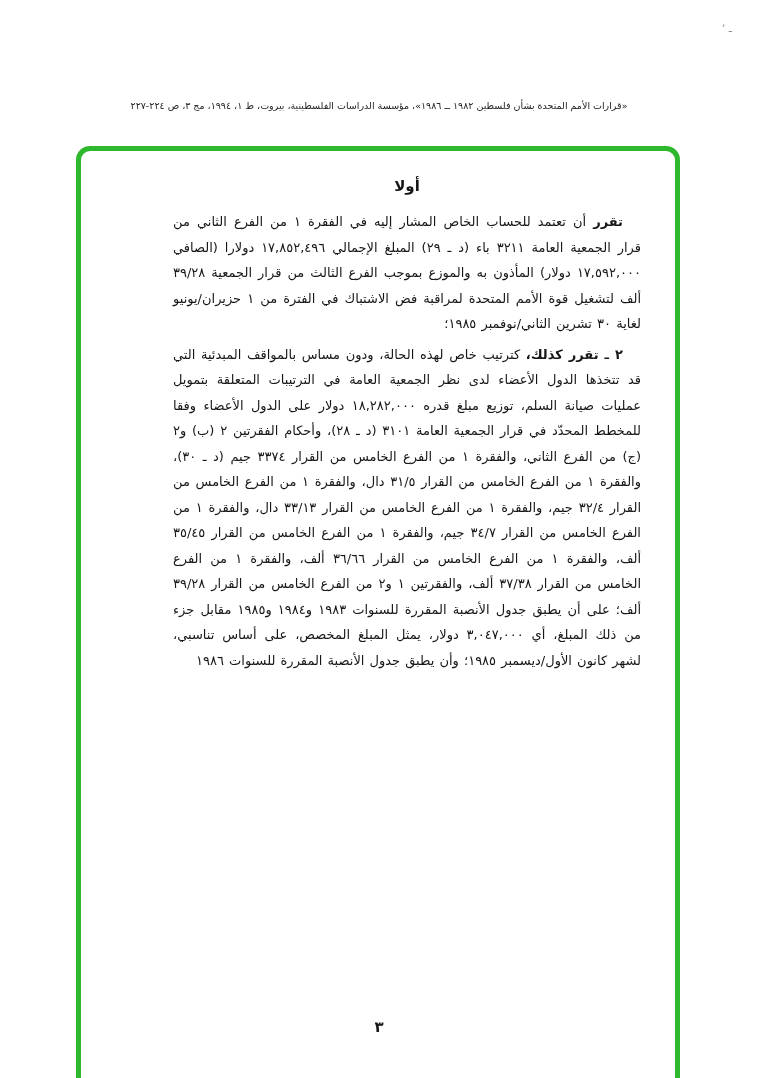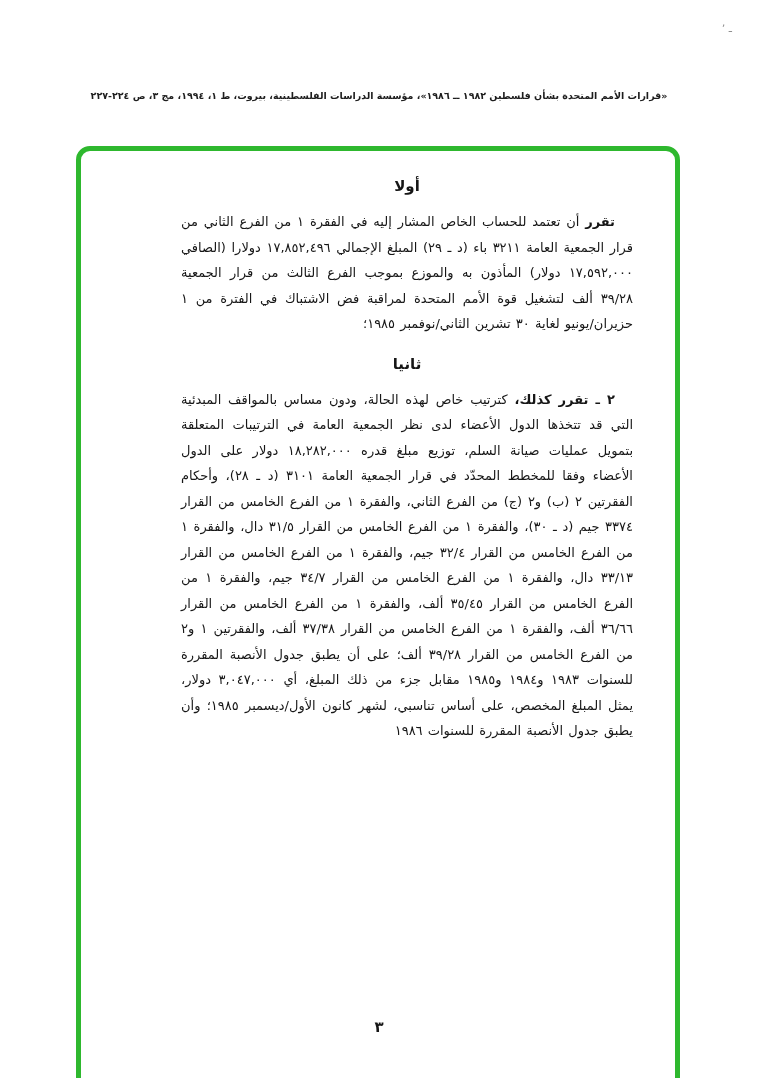--- a/index.html
+++ b/index.html
@@ -18,22 +18,22 @@
   }
   .doc-header{
     position:absolute;top:76px;left:0;width:100%;
     text-align:center;direction:rtl;
   }
   .doc-title{
     margin:0;
     font-size:16px;font-weight:bold;line-height:20px;
   }
   .doc-source{
-    margin-top:14px;
-    font-size:9.5px;font-weight:bold;color:#1d1d1d;
+    margin-top:24px;
+    font-size:9.5px;font-weight:normal;color:#1d1d1d;
     letter-spacing:0;
   }
   .green-frame{
     position:absolute;top:146px;left:76px;
     width:604px;height:1003px;
     box-sizing:border-box;
     border:5px solid #2eb82e;
     border-radius:14px;
     padding:18px 30px 10px 88px;
     direction:rtl;
@@ -46,21 +46,21 @@
     margin:8px 0 14px;
   }
   .doc-section + .doc-section .sec-heading{
     margin-top:18px;
   }
   .para{
     font-size:13px;
     line-height:25.5px;
     text-align:justify;
     text-indent:18px;
-    margin:0 12px 5px;
+    margin:0 4px 5px;
     word-spacing:1px;
   }
   .lead{font-weight:bold;}
   .page-number{
     position:absolute;bottom:42px;left:0;width:100%;
     text-align:center;
     font-size:15px;font-weight:bold;
   }
 </style>
 </head>
@@ -75,21 +75,20 @@
   </header>
 
   <div class="green-frame">
 
     <section class="doc-section">
       <h2 class="sec-heading">أولا</h2>
       <p class="para"><b class="lead">تقرر</b><span> أن تعتمد للحساب الخاص المشار إليه في الفقرة ١ من الفرع الثاني من قرار الجمعية العامة ٣٢١١ باء (د ـ ٢٩) المبلغ الإجمالي ١٧,٨٥٢,٤٩٦ دولارا (الصافي ١٧,٥٩٢,٠٠٠ دولار) المأذون به والموزع بموجب الفرع الثالث من قرار الجمعية ٣٩/٢٨ ألف لتشغيل قوة الأمم المتحدة لمراقبة فض الاشتباك في الفترة من ١ حزيران/يونيو لغاية ٣٠ تشرين الثاني/نوفمبر ١٩٨٥؛</span></p>
     </section>
 
     <section class="doc-section">
-      <h2 class="sec-heading">ثانيا</h2>
       <p class="para"><b class="lead">٢ ـ تقرر كذلك،</b><span> كترتيب خاص لهذه الحالة، ودون مساس بالمواقف المبدئية التي قد تتخذها الدول الأعضاء لدى نظر الجمعية العامة في الترتيبات المتعلقة بتمويل عمليات صيانة السلم، توزيع مبلغ قدره ١٨,٢٨٢,٠٠٠ دولار على الدول الأعضاء وفقا للمخطط المحدّد في قرار الجمعية العامة ٣١٠١ (د ـ ٢٨)، وأحكام الفقرتين ٢ (ب) و٢ (ج) من الفرع الثاني، والفقرة ١ من الفرع الخامس من القرار ٣٣٧٤ جيم (د ـ ٣٠)، والفقرة ١ من الفرع الخامس من القرار ٣١/٥ دال، والفقرة ١ من الفرع الخامس من القرار ٣٢/٤ جيم، والفقرة ١ من الفرع الخامس من القرار ٣٣/١٣ دال، والفقرة ١ من الفرع الخامس من القرار ٣٤/٧ جيم، والفقرة ١ من الفرع الخامس من القرار ٣٥/٤٥ ألف، والفقرة ١ من الفرع الخامس من القرار ٣٦/٦٦ ألف، والفقرة ١ من الفرع الخامس من القرار ٣٧/٣٨ ألف، والفقرتين ١ و٢ من الفرع الخامس من القرار ٣٩/٢٨ ألف؛ على أن يطبق جدول الأنصبة المقررة للسنوات ١٩٨٣ و١٩٨٤ و١٩٨٥ مقابل جزء من ذلك المبلغ، أي ٣,٠٤٧,٠٠٠ دولار، يمثل المبلغ المخصص، على أساس تناسبي، لشهر كانون الأول/ديسمبر ١٩٨٥؛ وأن يطبق جدول الأنصبة المقررة للسنوات ١٩٨٦</span></p>
     </section>
 
   </div>
 
   <div class="page-number">٣</div>
 
 </div>
 
 </body></html>

